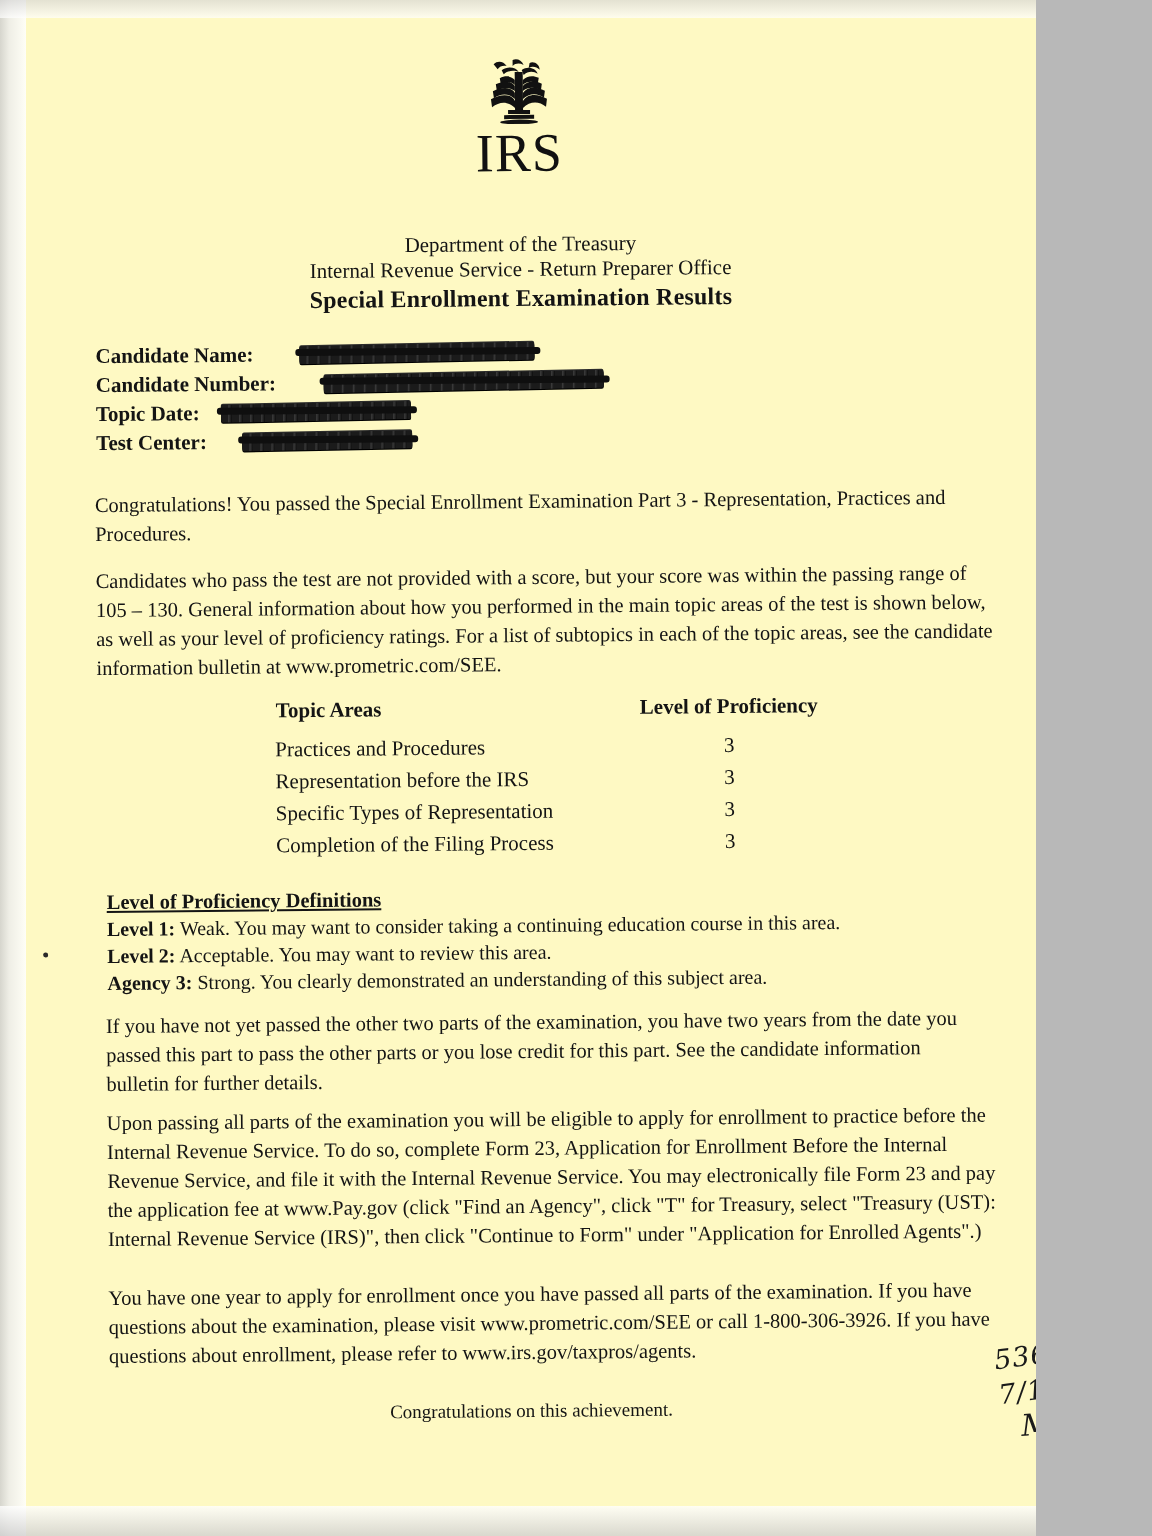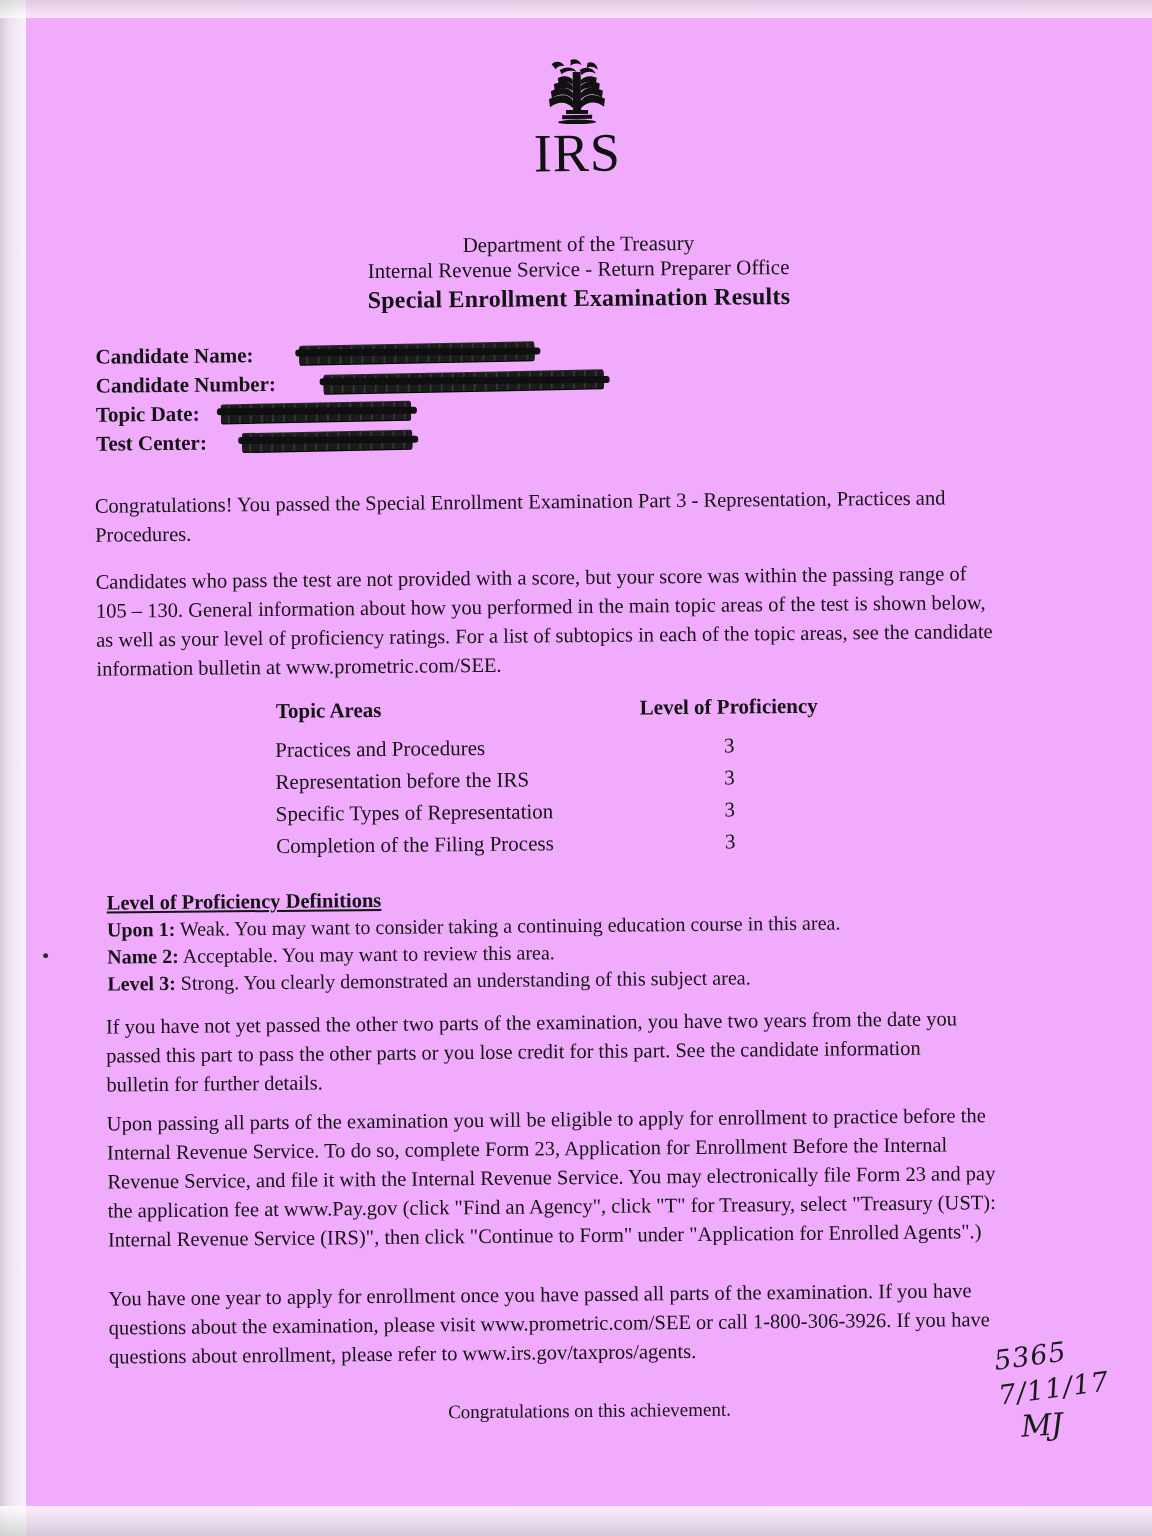--- a/index.html
+++ b/index.html
@@ -2,23 +2,23 @@
 <html><head>
 <meta charset="utf-8">
 <style>
   html, body {
     margin: 0;
     padding: 0;
     background: #b8b8b8;
   }
   .page {
     position: relative;
-    width: 1152px;
+    width: 1036px;
     height: 1536px;
-    background: #f0abfc;
+    background: #fef9c3;
     overflow: hidden;
     font-family: "Liberation Serif", serif;
     color: #141414;
     box-sizing: border-box;
   }
   
   .scan-edge-left {
     position: absolute;
     left: 0; top: 0;
     width: 26px; height: 1536px;
@@ -308,27 +308,27 @@
         <tr>
           <td>Completion of the Filing Process</td>
           <td class="lvl">3</td>
         </tr>
       </tbody>
     </table>
 
     <div class="defs">
       <div class="defs-title">Level of Proficiency Definitions</div>
       <div class="def-row">
-        <b>Upon 1:</b><span> Weak. You may want to consider taking a continuing education course in this area.</span>
+        <b>Level 1:</b><span> Weak. You may want to consider taking a continuing education course in this area.</span>
       </div>
       <div class="def-row">
-        <b>Name 2:</b><span> Acceptable. You may want to review this area.</span>
+        <b>Level 2:</b><span> Acceptable. You may want to review this area.</span>
       </div>
       <div class="def-row">
-        <b>Level 3:</b><span> Strong. You clearly demonstrated an understanding of this subject area.</span>
+        <b>Agency 3:</b><span> Strong. You clearly demonstrated an understanding of this subject area.</span>
       </div>
     </div>
 
     <div class="para" id="p-twoyears">If you have not yet passed the other two parts of the examination, you have two years from the date you passed this part to pass the other parts or you lose credit for this part. See the candidate information bulletin for further details.</div>
     <div class="para" id="p-enroll">Upon passing all parts of the examination you will be eligible to apply for enrollment to practice before the Internal Revenue Service. To do so, complete Form 23, Application for Enrollment Before the Internal Revenue Service, and file it with the Internal Revenue Service. You may electronically file Form 23 and pay the application fee at www.Pay.gov (click "Find an Agency", click "T" for Treasury, select "Treasury (UST): Internal Revenue Service (IRS)", then click "Continue to Form" under "Application for Enrolled Agents".)</div>
     <div class="para" id="p-oneyear">You have one year to apply for enrollment once you have passed all parts of the examination. If you have questions about the examination, please visit www.prometric.com/SEE or call 1-800-306-3926. If you have questions about enrollment, please refer to www.irs.gov/taxpros/agents.</div>
 
     <div class="closing">Congratulations on this achievement.</div>
 
     <div class="stray-dot"></div>

